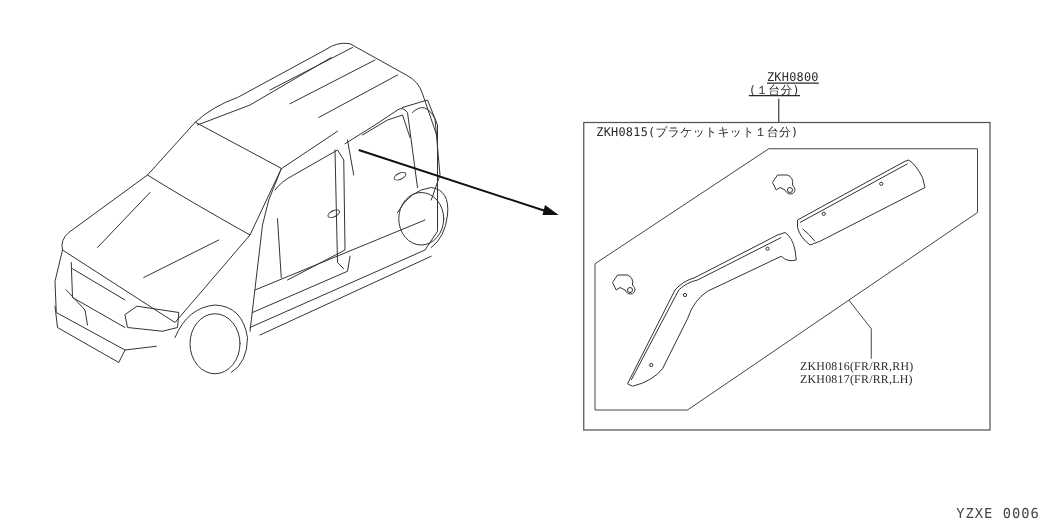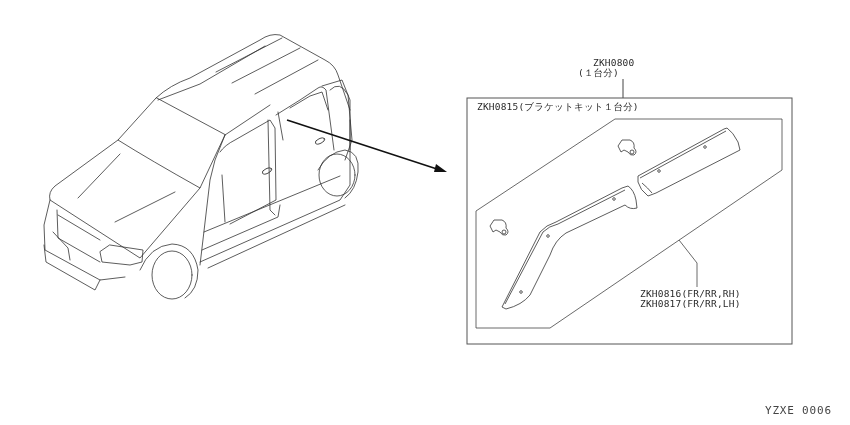--- a/index.html
+++ b/index.html
@@ -1,19 +1,19 @@
 <!DOCTYPE html>
 <html><head>
   <meta charset="utf-8">
   <style>
     html, body { margin: 0; padding: 0; background: #ffffff; }
     body { width: 850px; height: 425px; position: relative; overflow: hidden; font-family: "DejaVu Sans Mono", "Liberation Mono", monospace; }
     .canvas { position: absolute; left: 0; top: 0; width: 850px; height: 425px; }
     .lbl { position: absolute; font-size: 9.5px; color: #2a2a2a; white-space: nowrap; letter-spacing: 0.2px; line-height: 10px; }
-    .center { text-align: left; }
+    .center { text-align: right; text-decoration: underline; }
   </style>
 </head>
 <body>
 
 <svg class="canvas" viewBox="0 0 850 425" xmlns="http://www.w3.org/2000/svg">
 
   <g fill="none" stroke="#333" stroke-width="0.8" stroke-linejoin="round" stroke-linecap="round">
 
     <path d="M156,98 Q170,85 190,78 L260,40 Q270,33 280,35 L325,60 Q335,65 338,75 L350,110"></path>
     <path d="M158,100 L200,84 L265,46"></path>
@@ -112,16 +112,16 @@
   <g fill="none" stroke="#444" stroke-width="0.8">
     <polyline points="679,240 697,263 697,287"></polyline>
   </g>
 </svg>
 
 <div class="lbl center" style="left:593px; top:58px; width:62px;">ZKH0800</div>
 <div class="lbl center" style="left:578px; top:68px; width:62px;">(１台分)</div>
 
 <div class="lbl" style="left:477px; top:102px;text-align:right;">ZKH0815(ブラケットキット１台分)</div>
 
-<div class="lbl" style="left:640px; top:289px;">ZKH0816(FR/RR,RH)</div>
-<div class="lbl" style="left:640px; top:299px;">ZKH0817(FR/RR,LH)</div>
+<div class="lbl" style="left:640px; top:289px;font-family:Liberation Serif, serif;">ZKH0816(FR/RR,RH)</div>
+<div class="lbl" style="left:640px; top:299px;font-family:Liberation Serif, serif;">ZKH0817(FR/RR,LH)</div>
 
 <div class="lbl" style="left:765px; top:406px; font-size:11px; color:#444; letter-spacing:0.8px;">YZXE 0006</div>
 
 </body></html>

